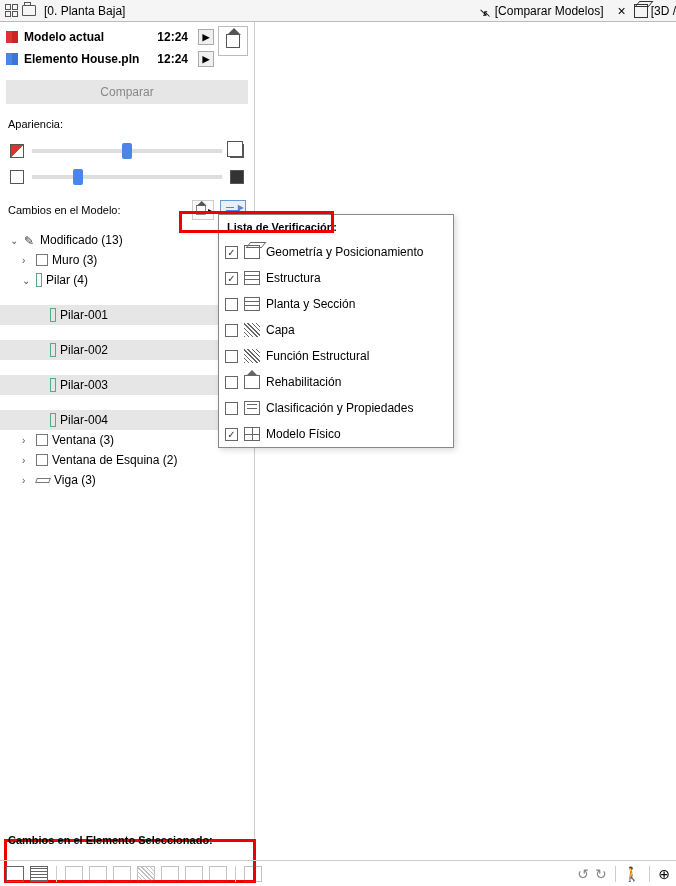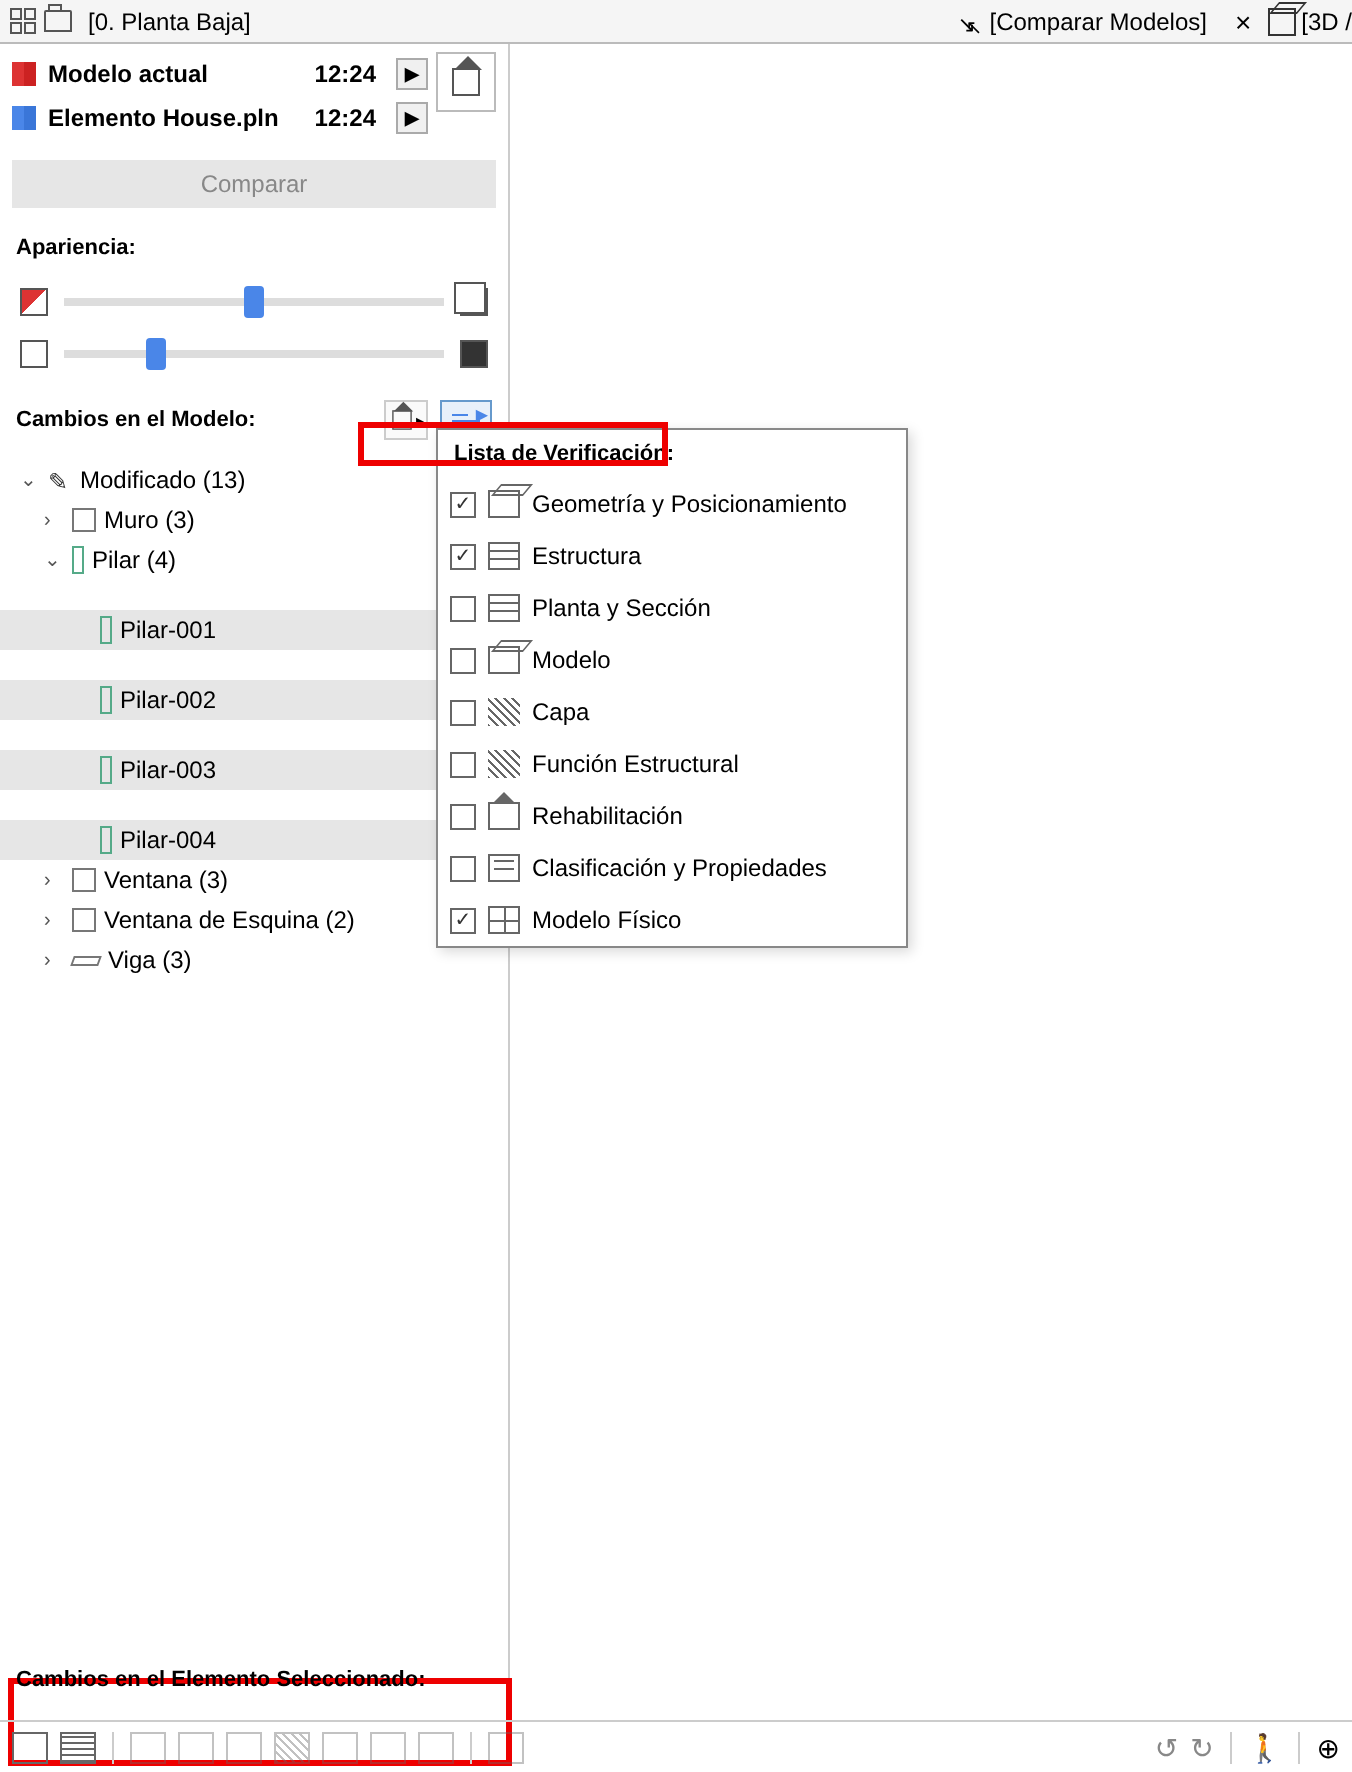--- a/index.html
+++ b/index.html
@@ -25,33 +25,33 @@
 .color-red { width: 12px; height: 12px; background: linear-gradient(90deg, #d33 50%, #c22 50%); }
 .color-blue { width: 12px; height: 12px; background: linear-gradient(90deg, #4a86e8 50%, #3a76d8 50%); }
 .model-name { flex: 1; }
 .model-time { margin-right: 4px; }
 .arrow-btn { width: 16px; height: 16px; border: 1px solid #aaa; background: #f0f0f0; display: flex; align-items: center; justify-content: center; font-size: 9px; cursor: pointer; }
 .house-icon-box { width: 30px; height: 30px; border: 1px solid #bbb; margin-left: 4px; display: flex; align-items: center; justify-content: center; }
 .house-shape { width: 14px; height: 14px; border: 1px solid #555; position: relative; }
 .house-shape::before { content:""; position:absolute; top:-7px; left:0; border-left:7px solid transparent; border-right:7px solid transparent; border-bottom:7px solid #555; }
 
 .compare-btn { margin: 6px; height: 24px; background: #e6e6e6; display: flex; align-items: center; justify-content: center; color: #888; }
-.section-label { padding: 8px 8px 4px; font-weight: bold; font-size: 11px; }
+.section-label { padding: 8px 8px 4px; font-weight: normal; font-size: 11px; }
 
 .sliders { padding: 4px 10px; }
 .slider-row { display: flex; align-items: center; gap: 8px; height: 26px; }
 .slider-icon { width: 14px; height: 14px; border: 1px solid #555; }
 .slider-icon.red { background: linear-gradient(135deg, #d33 50%, transparent 50%); }
 .slider { flex: 1; position: relative; height: 4px; background: #ddd; }
 .thumb { position: absolute; top: -6px; width: 10px; height: 16px; background: #4a86e8; border-radius: 2px; transform: translateX(-50%); }
 .end-icon { width: 14px; height: 14px; border: 1px solid #555; position: relative; }
 .end-icon.double::before { content:""; position:absolute; left:-4px; top:-4px; width:14px; height:14px; border:1px solid #555; background:#fff; }
 
 .toolbar-row { display: flex; align-items: center; padding: 6px 8px; gap: 6px; }
-.row-label { font-weight: bold; font-size: 11px; flex: 1; }
+.row-label { font-weight: normal; font-size: 11px; flex: 1; }
 .icon-btn { width: 22px; height: 20px; border: 1px solid #ccc; background: #fafafa; display: flex; align-items: center; justify-content: center; cursor: pointer; }
 .list-btn { width: 26px; height: 20px; border: 1px solid #6699cc; background: #e8f0fa; display: flex; align-items: center; justify-content: center; cursor: pointer; }
 .list-lines { width: 14px; height: 10px; position: relative; }
 .list-lines span { display:block; height:1px; background:#4a86e8; margin:2px 0; }
 .list-lines span:first-child { width: 8px; }
 .list-lines::after { content:"▶"; color:#4a86e8; font-size:8px; position:absolute; right:-4px; top:-2px; }
 
 .red-highlight-btn { position: absolute; border: 3px solid #e00; pointer-events: none; }
 #hl1 { left: 179px; top: 211px; width: 155px; height: 22px; }
 #hl2 { left: 4px; top: 839px; width: 252px; height: 44px; }
@@ -236,25 +236,20 @@
       <div class="p-icon layers"></div>
       <span>Estructura</span>
     </div>
     <div class="popup-item">
       <div class="check"></div>
       <div class="p-icon layers"></div>
       <span>Planta y Sección</span>
     </div>
     <div class="popup-item">
       <div class="check"></div>
-      <div class="p-icon box3d"></div>
-      <span>Modelo</span>
-    </div>
-    <div class="popup-item">
-      <div class="check"></div>
       <div class="p-icon diag"></div>
       <span>Capa</span>
     </div>
     <div class="popup-item">
       <div class="check"></div>
       <div class="p-icon diag"></div>
       <span>Función Estructural</span>
     </div>
     <div class="popup-item">
       <div class="check"></div>

